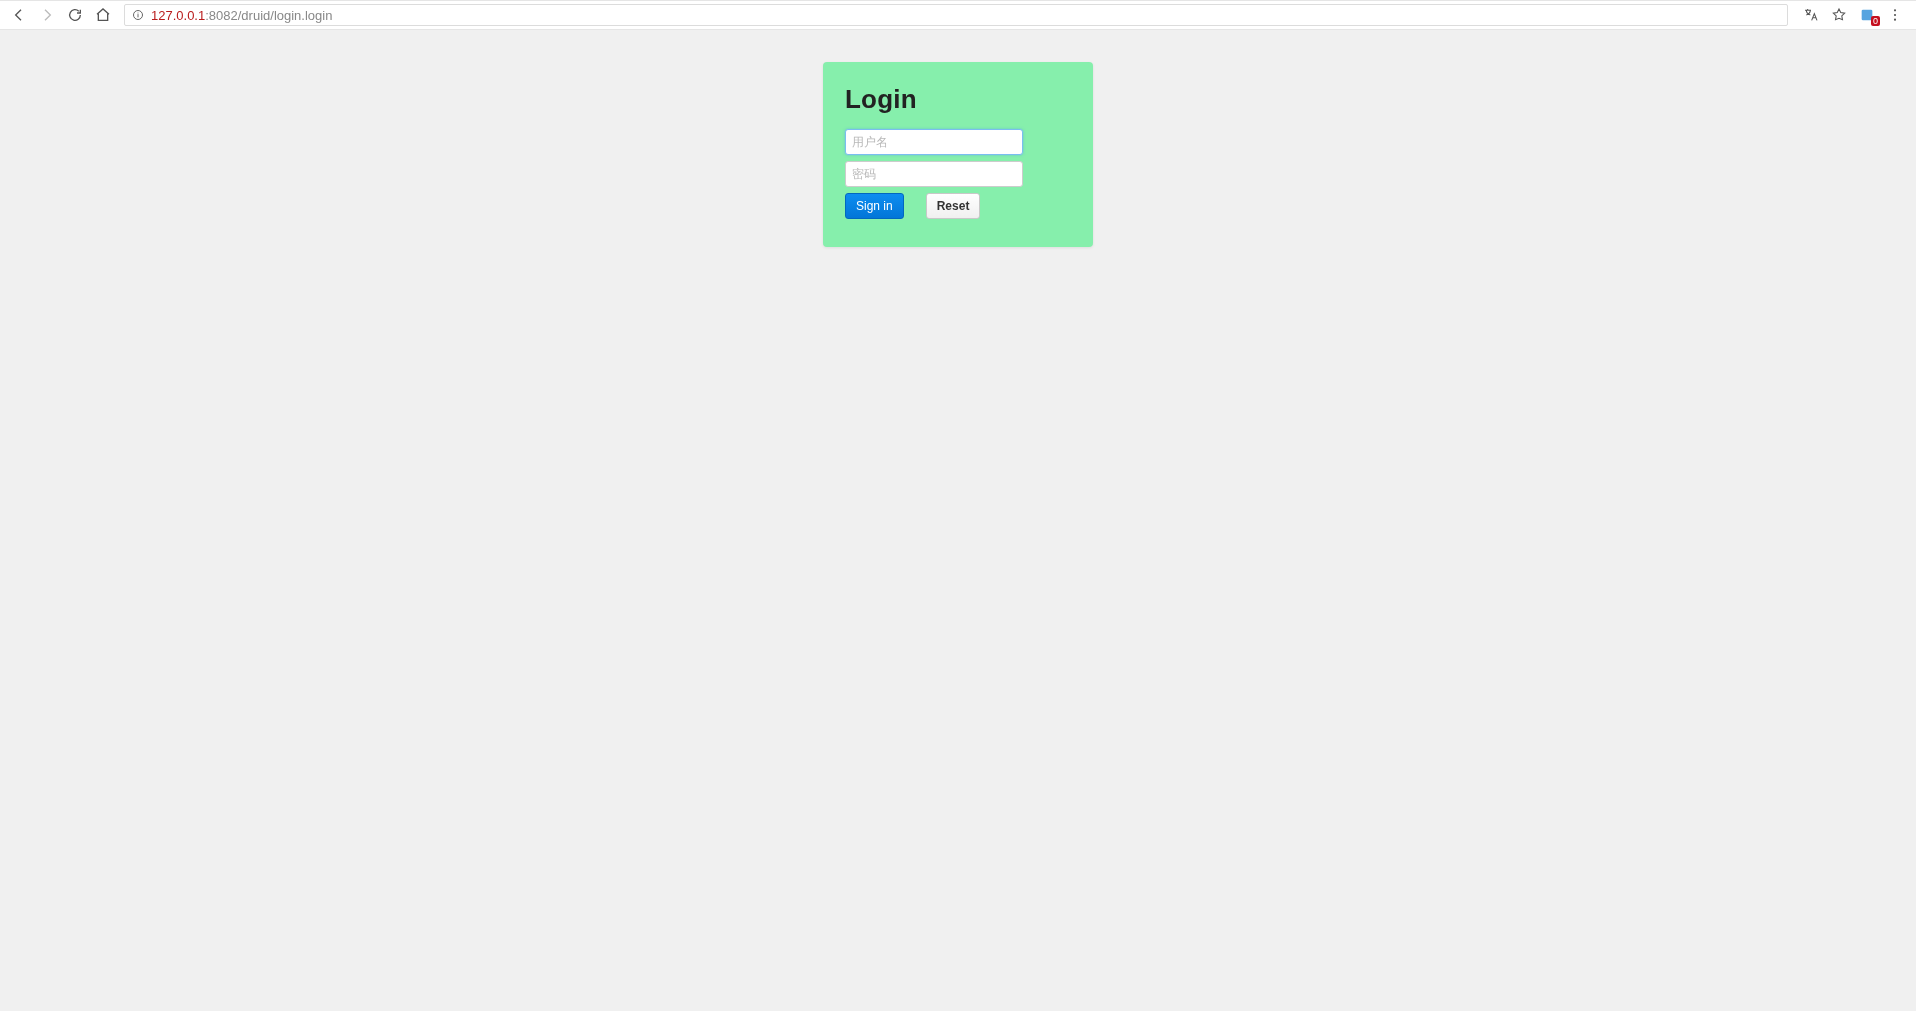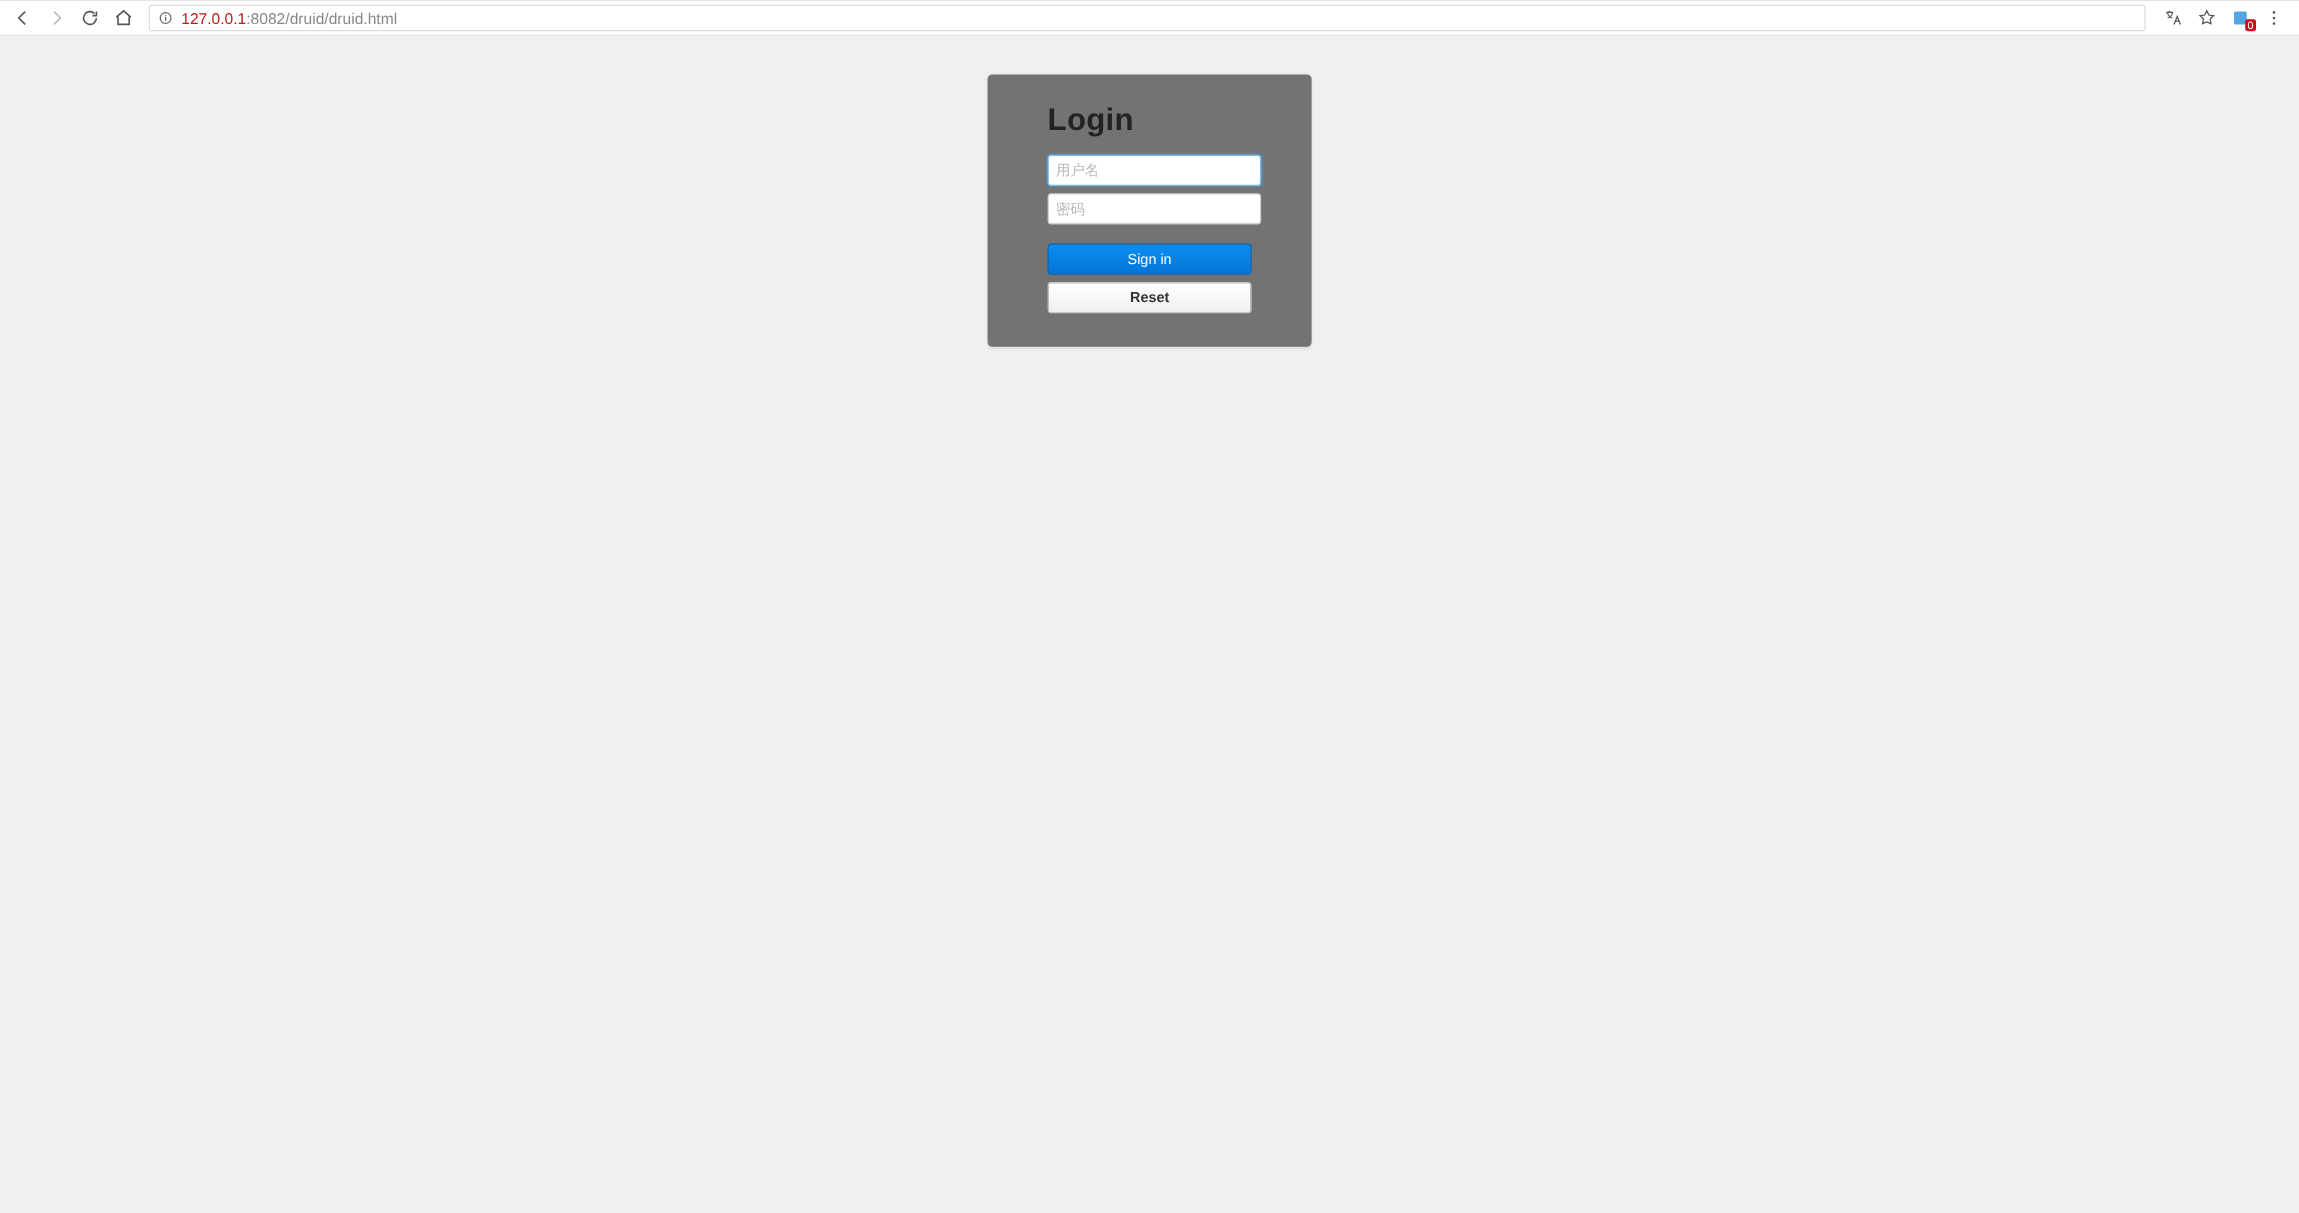--- a/index.html
+++ b/index.html
@@ -45,45 +45,45 @@
     
     .page-body {
       position: absolute;
       top: 30px; left:0; right:0; bottom:0;
       background: #f0f0f0;
       display:flex; justify-content:center;
     }
     .card {
       margin-top: 32px;
       width: 270px;
-      background:#737373;
+      background:#86efac;
       border-radius:4px;
       box-shadow: 0 1px 3px rgba(0,0,0,.08);
-      padding: 22px 50px 28px 50px;
+      padding: 22px 50px 28px 22px;
       height: fit-content;
     }
     .card h1 { font-size: 26px; font-weight:700; color:#222; margin-bottom:14px; letter-spacing:.2px; }
     .card input[type=text], .card input[type=password] {
       width: 178px;
       height: 26px;
       padding: 3px 6px;
       font-size: 12px;
       color:#555;
       border:1px solid #ccc;
       border-radius:3px;
       margin-bottom:6px;
       display:block;
     }
     .card input::placeholder { color:#b8b8b8; }
     .card input.focused {
       border-color:#7bbdf0;
       box-shadow: 0 0 3px rgba(82,168,236,.6);
       outline:none;
     }
-    .btn-row { margin-top:16px; display:flex; gap:6px;flex-direction:column; }
+    .btn-row { margin-top:6px; display:flex; gap:22px; }
     .btn {
       font-size:12px;
       padding: 4px 10px;
       border-radius:3px;
       border:1px solid;
       cursor:pointer;
       line-height:16px;
     }
     .btn-primary {
       background: linear-gradient(#0d8df0, #0276d8);
@@ -125,21 +125,21 @@
   </div>
   <div class="addr">
     <span class="info-ic">
       <svg viewBox="0 0 24 24" width="12" height="12">
           <circle cx="12" cy="12" r="9" fill="none" stroke="currentColor" stroke-width="2"></circle>
           <line x1="12" y1="8" x2="12" y2="8" stroke="currentColor" stroke-width="2" stroke-linecap="round"></line>
           <line x1="12" y1="11" x2="12" y2="16" stroke="currentColor" stroke-width="2" stroke-linecap="round"></line>
         </svg>
     </span>
     <span>
-      <span class="host-strong">127.0.0.1</span><span class="host-weak">:8082/druid/druid.html</span>
+      <span class="host-strong">127.0.0.1</span><span class="host-weak">:8082/druid/login.login</span>
     </span>
   </div>
   <div class="right-icons">
     <span class="ic">
       <svg viewBox="0 0 24 24" width="16" height="16">
           <path fill="none" stroke="currentColor" stroke-width="1.6" d="M3 5h9M7 3v2M5 5c0 3 3 6 6 7M11 5c0 3-3 6-6 7M13 20l4-10 4 10M14.5 16h5"></path>
         </svg>
     </span>
     <span class="ic">
       <svg viewBox="0 0 24 24" width="16" height="16">

